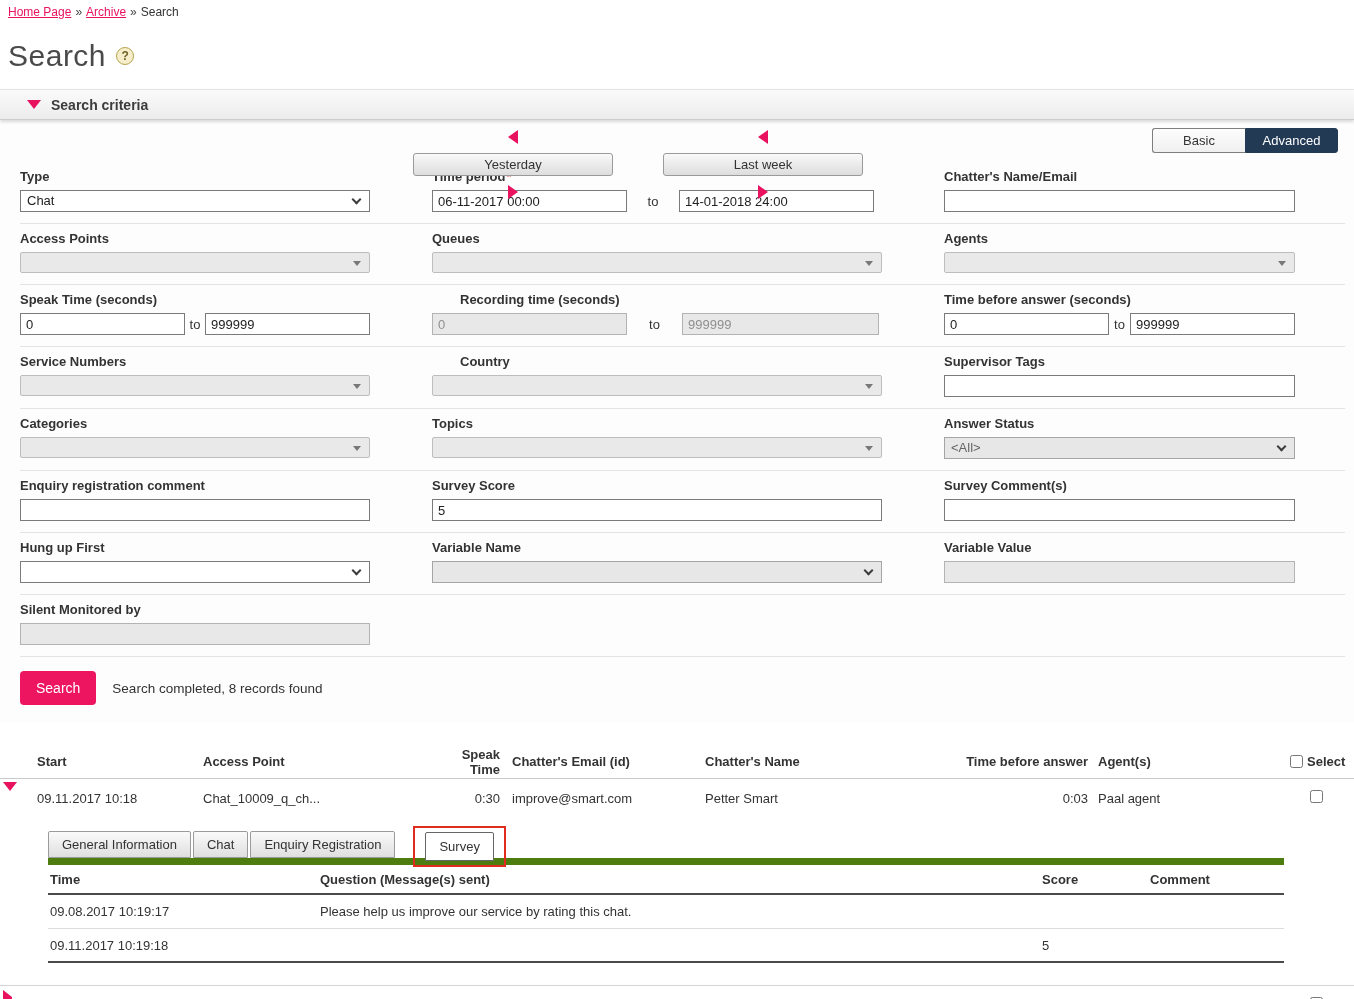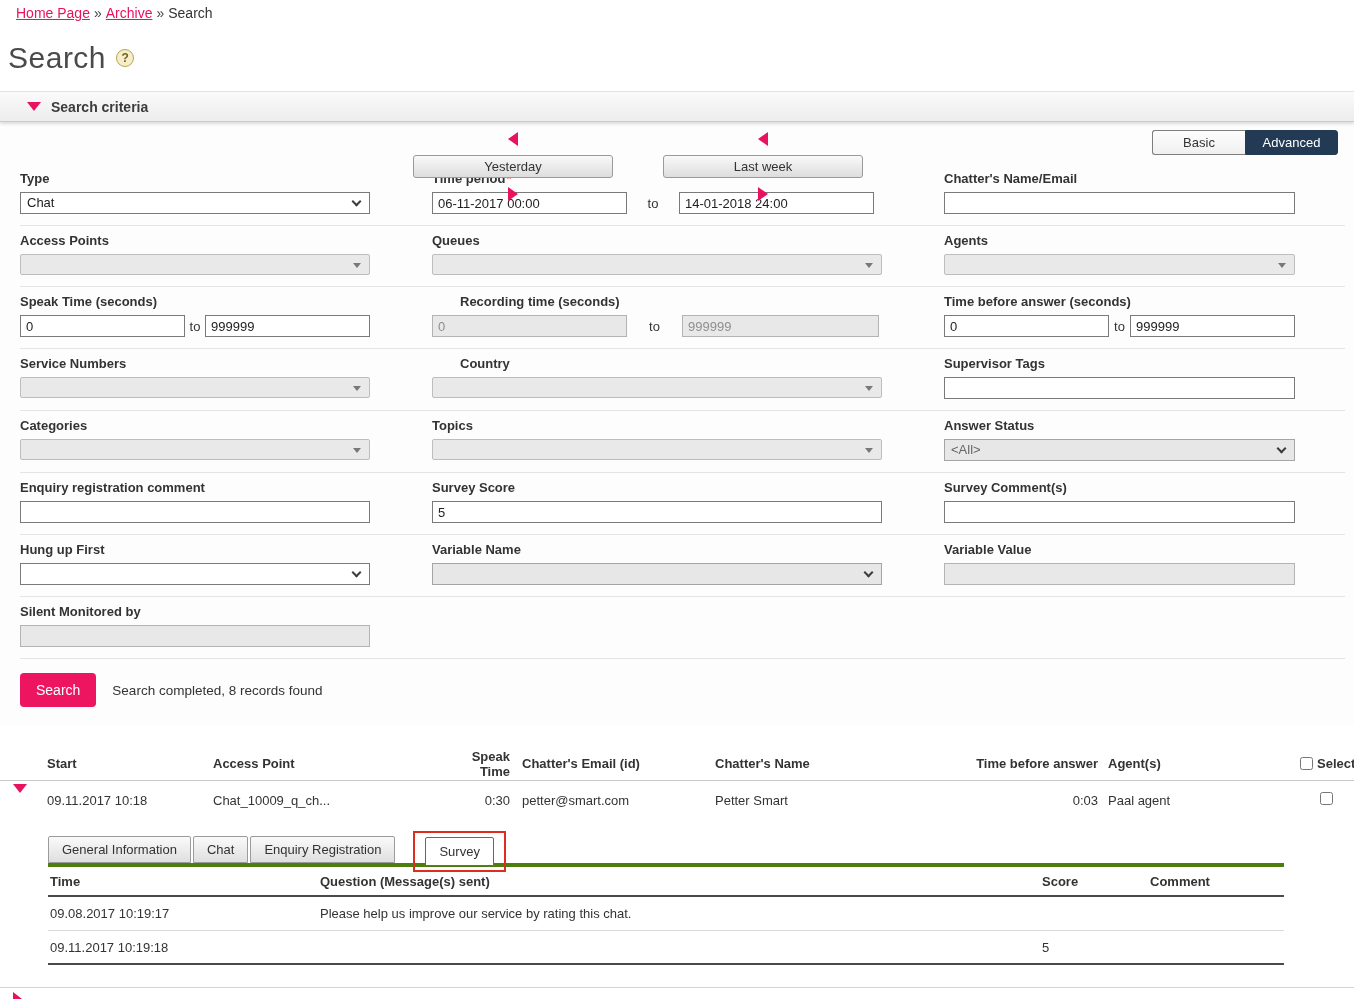--- a/index.html
+++ b/index.html
@@ -3,21 +3,21 @@
 <meta charset="utf-8">
 <style>
   * { box-sizing: border-box; }
   html,body { margin:0; padding:0; }
   body {
     width:1354px; height:999px; overflow:hidden;
     background:#ffffff; color:#333;
     font-family:"Liberation Sans", sans-serif; font-size:13px;
   }
   
-  .breadcrumb { padding:5px 0 0 16px; font-size:14px; color:#333; }
+  .breadcrumb { padding:5px 0 0 8px; font-size:12px; color:#333; }
   .breadcrumb a { color:#e8125f; text-decoration:underline; cursor:pointer; }
   .breadcrumb .sep { margin:0 4px; color:#444; }
   
   .title-row { display:flex; align-items:center; gap:10px; padding:20px 0 0 8px; }
   .title-row h1 { margin:0; font-size:30px; font-weight:400; color:#4a4a4a; letter-spacing:0.5px; }
   .help-icon {
     width:18px; height:18px; border-radius:50%; background:#f6eecb; border:1px solid #b7a44e;
     color:#6f6124; font-size:12px; font-weight:bold; text-align:center; line-height:17px; cursor:pointer;
   }
   
@@ -71,36 +71,36 @@
   
   .search-row { display:flex; align-items:center; gap:16px; padding:14px 0 18px 20px; }
   .search-btn {
     background:#ed1460; color:#fff; border:none; border-radius:4px; cursor:pointer;
     font-family:"Liberation Sans",sans-serif; font-size:14px; padding:9px 16px;
   }
   .search-status { font-size:13.5px; color:#333; }
   
   .results { margin-top:22px; }
   .res-grid {
-    display:grid; padding-left:10px; align-items:center;
+    display:grid; align-items:center;
     grid-template-columns:37px 166px 225px 72px 205px 258px 125px 194px 1fr;
   }
   .res-header { height:34px; font-weight:bold; border-bottom:1px solid #c9c9c9; }
   .res-row { height:38px; }
   .res-row.row2 { border-top:1px solid #d4d4d4; }
   .cell-right { text-align:right; }
   .cell-email { padding-left:12px; }
   .cell-agents { padding-left:10px; }
   .cell-select { display:flex; align-items:center; gap:4px; padding-left:8px; overflow:hidden; white-space:nowrap; }
   .row-check { margin:0 0 0 28px; width:13px; height:13px; cursor:pointer; }
   .hdr-check { margin:0; width:13px; height:13px; cursor:pointer; flex:none; }
   .expander { padding-left:3px; }
   
   .detail { margin:2px 70px 0 48px; }
-  .tabs-row { display:flex; align-items:flex-end; border-bottom:4px solid #4d7c0f; height:46px; }
+  .tabs-row { display:flex; align-items:flex-end; border-bottom:7px solid #4d7c0f; height:46px; }
   .tab {
     height:27px; padding:0 13px; margin-right:2px; display:flex; align-items:center;
     background:linear-gradient(#fafafa,#dfdfdf); border:1px solid #9b9b9b; border-radius:2px 2px 0 0;
     font-size:13px; color:#333; cursor:pointer; white-space:nowrap;
   }
   .annotation { display:inline-flex; align-items:center; border:2px solid #e02c1e; padding:4px 10px; margin:0 2px -9px 16px; }
   .tab.active { background:#fff; border:1px solid #666; height:29px; margin:0; }
   .sv-grid { display:grid; grid-template-columns:270px 722px 108px 1fr; align-items:center; padding-left:2px; }
   .sv-header { height:30px; font-weight:bold; border-bottom:2px solid #4a4a4a; }
   .sv-row { height:34px; border-bottom:1px solid #dcdcdc; }
@@ -321,21 +321,21 @@
       <input type="checkbox" class="hdr-check" style="">
       <span style="font-weight:bold;">Select</span>
     </div>
   </div>
 
   <div class="res-grid res-row">
     <div class="expander"><span class="tri-down-pink"></span></div>
     <div>09.11.2017 10:18</div>
     <div>Chat_10009_q_ch...</div>
     <div class="cell-right">0:30</div>
-    <div class="cell-email">petter@smart.com</div>
+    <div class="cell-email">improve@smart.com</div>
     <div>Petter Smart</div>
     <div class="cell-right">0:03</div>
     <div class="cell-agents">Paal agent</div>
     <div><input type="checkbox" class="row-check" style=""></div>
   </div>
 
   <div class="detail">
     <div class="tabs-row">
       <div class="tab">General Information</div>
       <div class="tab">Chat</div>

